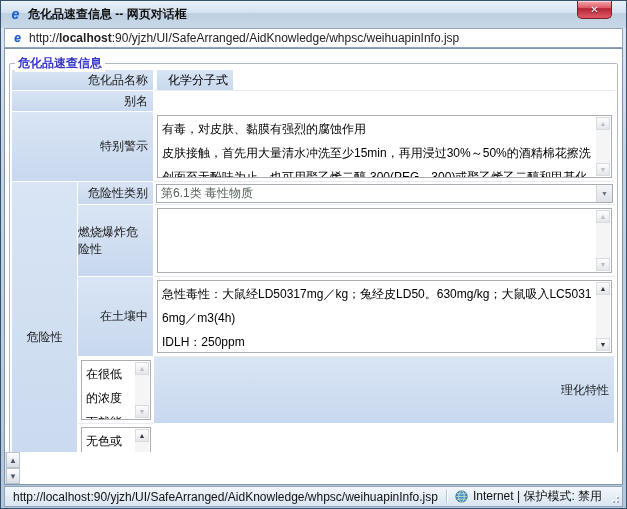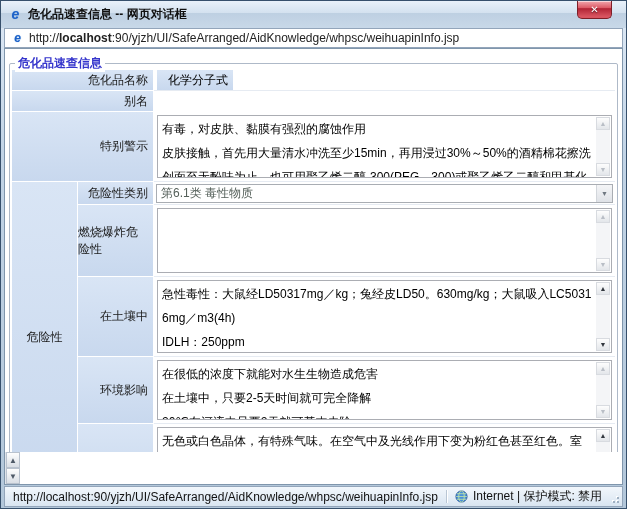--- a/index.html
+++ b/index.html
@@ -218,21 +218,20 @@
 IDLH：250ppm
 对皮肤、黏膜有强烈的腐蚀作用。可致皮肤灼伤，可经灼伤皮肤吸收引起中毒。眼接触可致灼伤。误服引起消化道灼伤，重者可致死
 吸入高浓度蒸气可致头痛、头晕、乏力、视物模糊、肺水肿等</span>
               <div class="ta-sb on">
                 <span class="arr">▲</span>
                 <span class="arr">▼</span>
               </div>
             </div>
           </div>
 
-          <div class="lc">环境影响</div>
           <div class="fc">
             <div class="ta">
               <span class="ta-text">在很低的浓度下就能对水生生物造成危害
 在土壤中，只要2-5天时间就可完全降解
 20℃在河流中只要2天就可基本去除</span>
               <div class="ta-sb">
                 <span class="arr">▲</span>
                 <span class="arr">▼</span>
               </div>
             </div>

